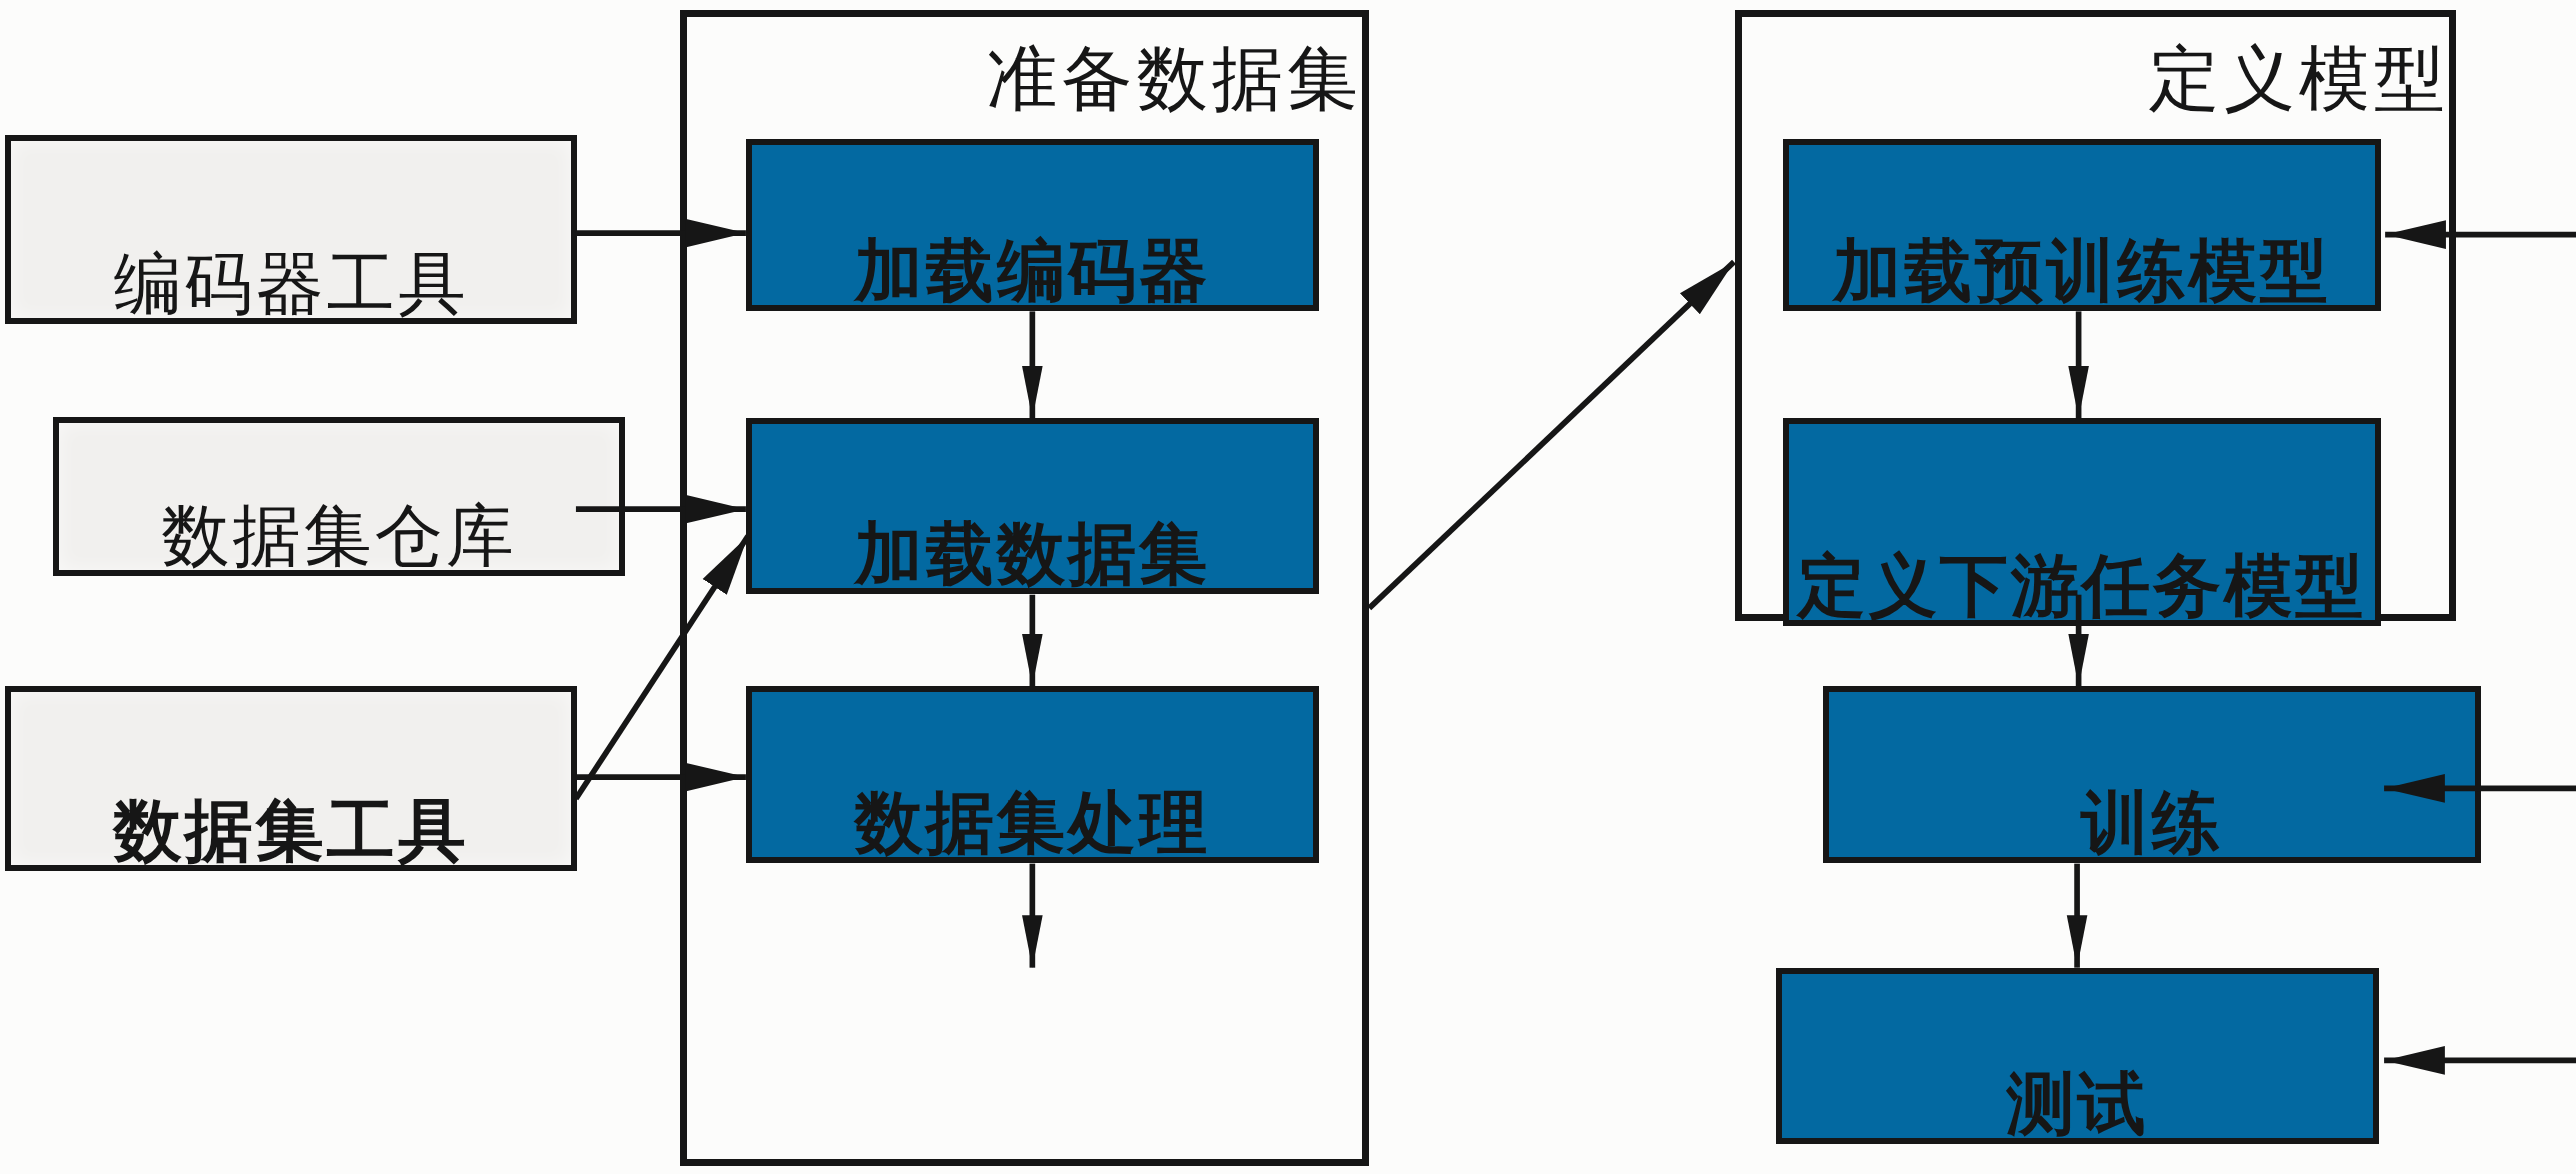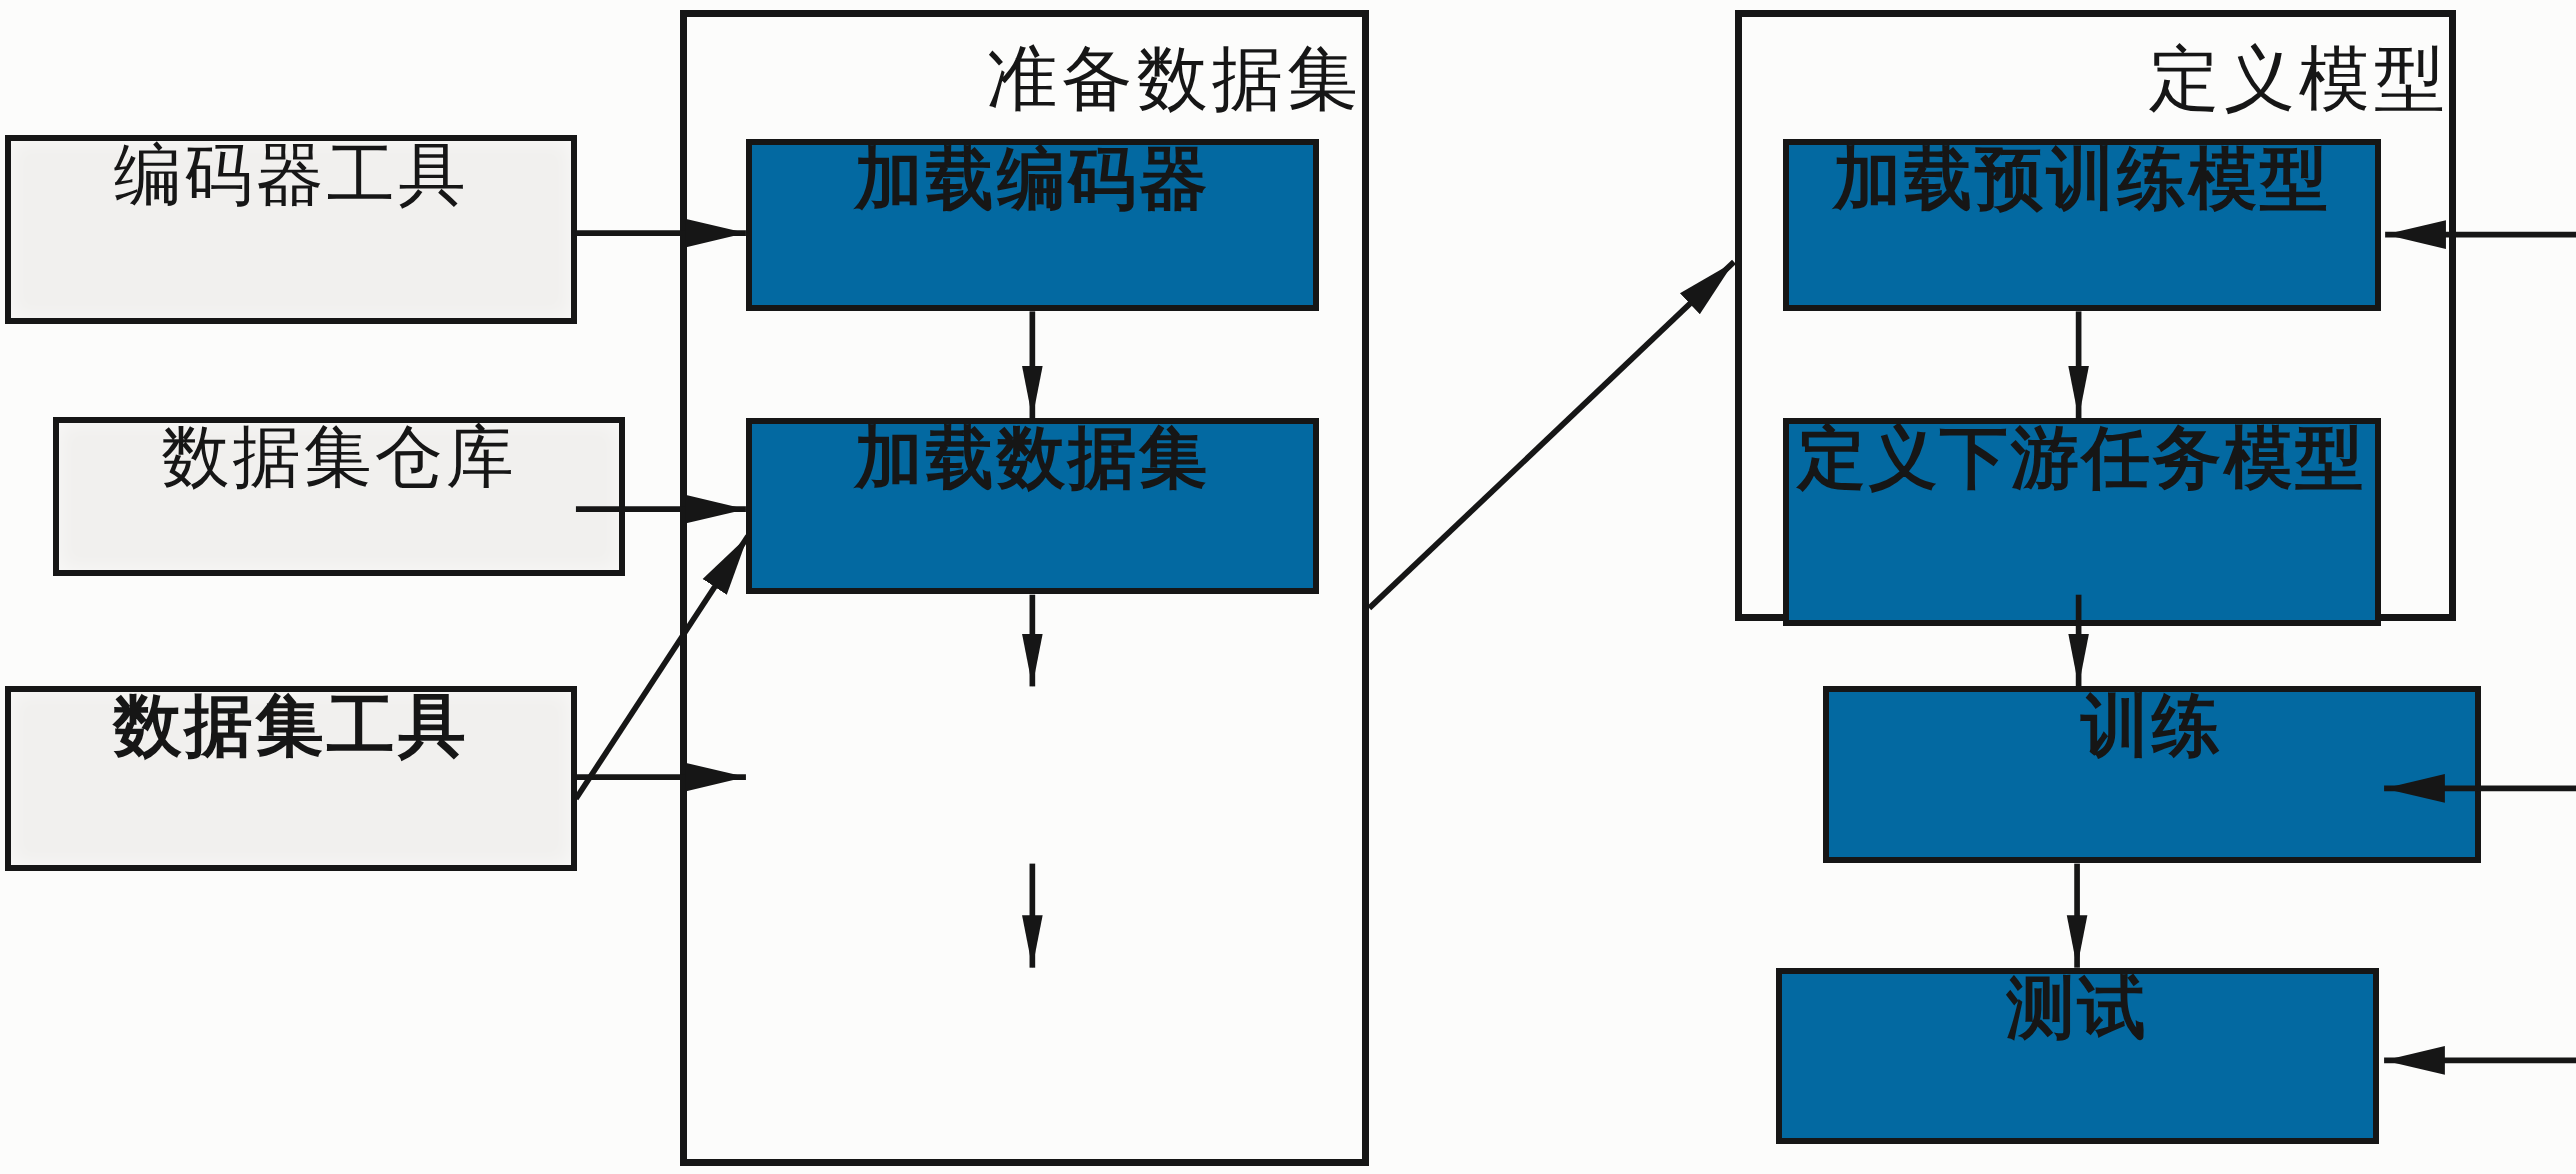--- a/index.html
+++ b/index.html
@@ -13,21 +13,21 @@
     height: 1175px;
     background: #fcfcfb;
     overflow: hidden;
     font-family: "Liberation Serif", "DejaVu Serif", serif;
     color: #161616;
   }
   .node {
     position: absolute;
     box-sizing: border-box;
     display: flex;
-    align-items: flex-start;
+    align-items: flex-end;
     justify-content: center;
     font-size: 68px;
     letter-spacing: 3.1px;
     line-height: 1;
     white-space: nowrap;
   }
   .source {
     background: #f1f0ee;
     border: 6.7px solid #161616;
     box-shadow: inset 0 0 20.6px rgba(255,255,255,0.6);
@@ -82,20 +82,23 @@
 
   <div class="group" style="left:680px; top:10.3px; width:689px; height:1156px;">
     <div class="group-title">准备数据集</div>
   </div>
   <div class="node process" style="left:746px; top:139px; width:573px; height:172px;">
     <span>加载编码器</span>
   </div>
   <div class="node process" style="left:746px; top:418px; width:573px; height:176px;">
     <span>加载数据集</span>
   </div>
+  <div class="node process" style="left:746px; top:686px; width:573px; height:177px;">
+    <span>数据集处理</span>
+  </div>
 
   <div class="group" style="left:1735px; top:10.3px; width:721px; height:611px;">
     <div class="group-title">定义模型</div>
   </div>
   <div class="node process" style="left:1783px; top:139px; width:598px; height:172px;">
     <span>加载预训练模型</span>
   </div>
   <div class="node process" style="left:1783px; top:418px; width:598px; height:208px;">
     <span>定义下游任务模型</span>
   </div>

